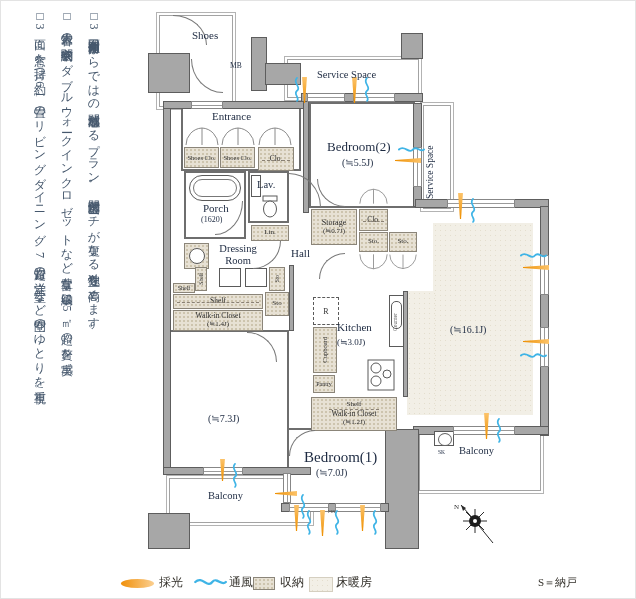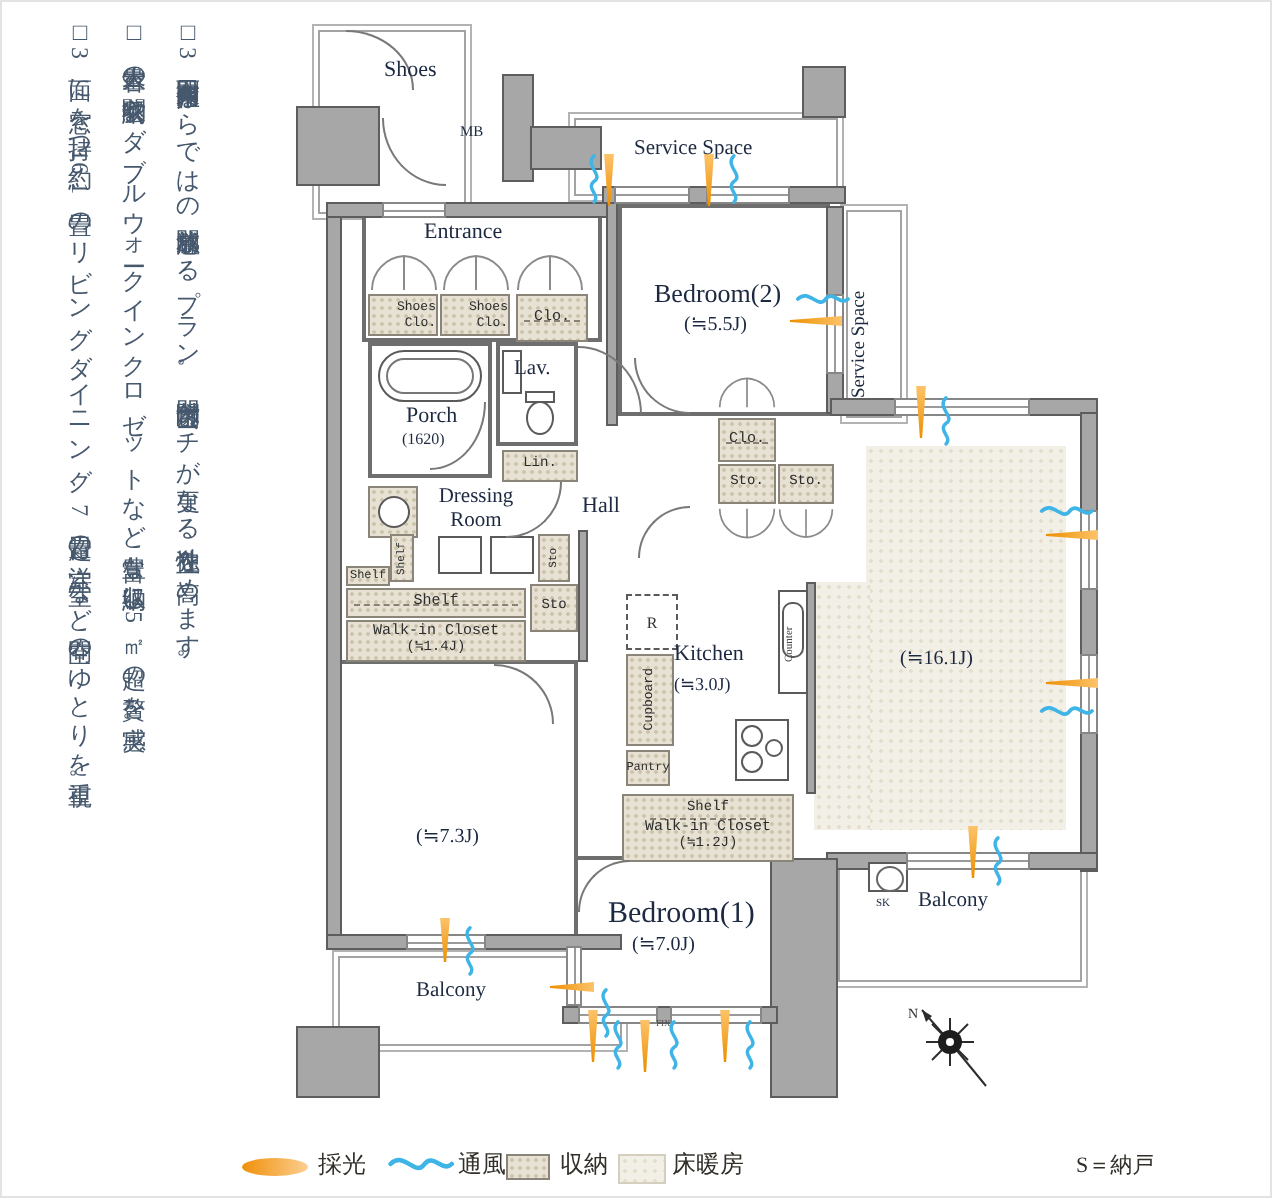--- a/index.html
+++ b/index.html
@@ -11,21 +11,21 @@
        font-family:"Liberation Serif",serif}
   .lbl.wrap{white-space:normal;text-align:center}
   .room{position:absolute;background:#fff;border:2px solid #6e6e6e;z-index:2;box-sizing:border-box}
   .outdoor{position:absolute;background:#fff;border:1px solid #a3a3a3;
            box-shadow:0 0 0 2px #fff,0 0 0 3px #b3b3b3;z-index:1}
   .wall{position:absolute;background:#a7a7a7;border:1px solid #5d5d5d;z-index:3;box-sizing:border-box}
   .sbox{position:absolute;background-color:#e7e1d4;
         background-image:radial-gradient(#cdc4ae 0.9px,transparent 1px);background-size:4px 4px;
         border:1px solid #8b8579;z-index:4;display:flex;flex-direction:column;align-items:center;
         justify-content:center;text-align:right;color:#2c2c2c;line-height:1.12;box-sizing:border-box;
-        font-family:Liberation Mono, monospace}
+        font-family:Liberation Serif, serif}
   .hang::before{content:"";position:absolute;left:3px;right:3px;top:55%;border-top:1px dashed #8a8174}
   .fh{position:absolute;background-color:#f2efe6;
       background-image:radial-gradient(#e4decd 0.8px,transparent 0.9px);background-size:5px 5px;z-index:1}
   .win-h{position:absolute;background:#fff;border:1px solid #878787;box-sizing:border-box;z-index:5;
          background-image:linear-gradient(#9a9a9a,#9a9a9a);background-size:100% 1px;
          background-position:0 50%;background-repeat:no-repeat}
   .win-v{position:absolute;background:#fff;border:1px solid #878787;box-sizing:border-box;z-index:5;
          background-image:linear-gradient(#9a9a9a,#9a9a9a);background-size:1px 100%;
          background-position:50% 0;background-repeat:no-repeat}
   .arc{position:absolute;z-index:5;box-sizing:border-box}
@@ -105,20 +105,24 @@
     </div>
   <div class="sbox hang" style="left:257px;top:146px;width:36px;height:24px;font-size:7.5px">
       <span>Clo.</span>
     </div>
   <div class="sbox" style="left:250px;top:224px;width:38px;height:16px;font-size:7px">
       <span>Lin.</span>
     </div>
   <div class="sbox" style="left:183px;top:242px;width:25px;height:26px;font-size:7px">
       <span>w</span>
     </div>
+  <div class="sbox" style="left:310px;top:208px;width:46px;height:36px;font-size:8px">
+      <span>Storage</span>
+      <span style="font-size:7px">(≒0.7J)</span>
+    </div>
   <div class="sbox hang" style="left:358px;top:208px;width:29px;height:22px;font-size:7.5px">
       <span>Clo.</span>
     </div>
   <div class="sbox" style="left:358px;top:231px;width:29px;height:20px;font-size:7px">
       <span>Sto.</span>
     </div>
   <div class="sbox" style="left:388px;top:231px;width:28px;height:20px;font-size:7px">
       <span>Sto.</span>
     </div>
   <div class="sbox" style="left:312px;top:326px;width:24px;height:46px;font-size:6.5px">

